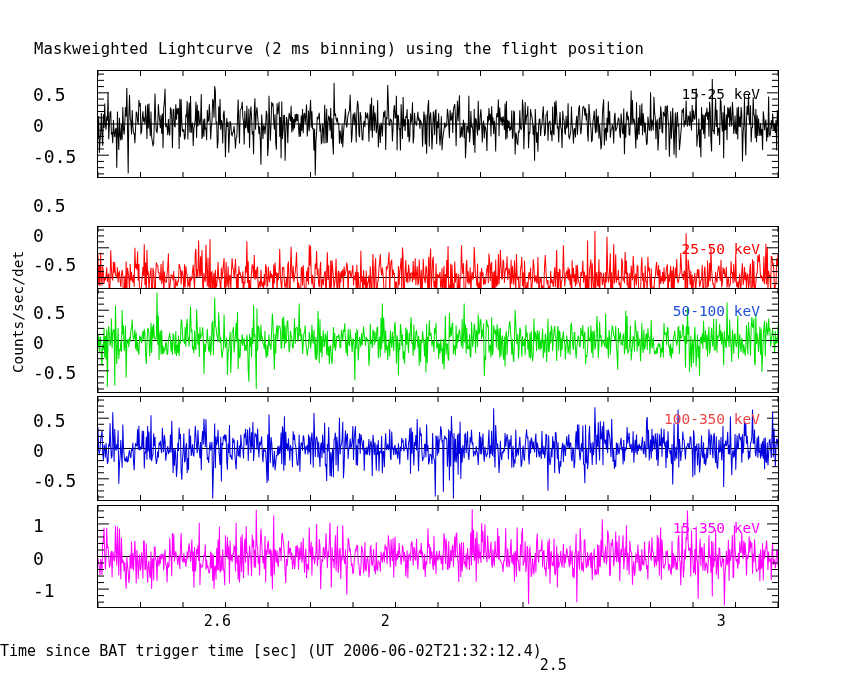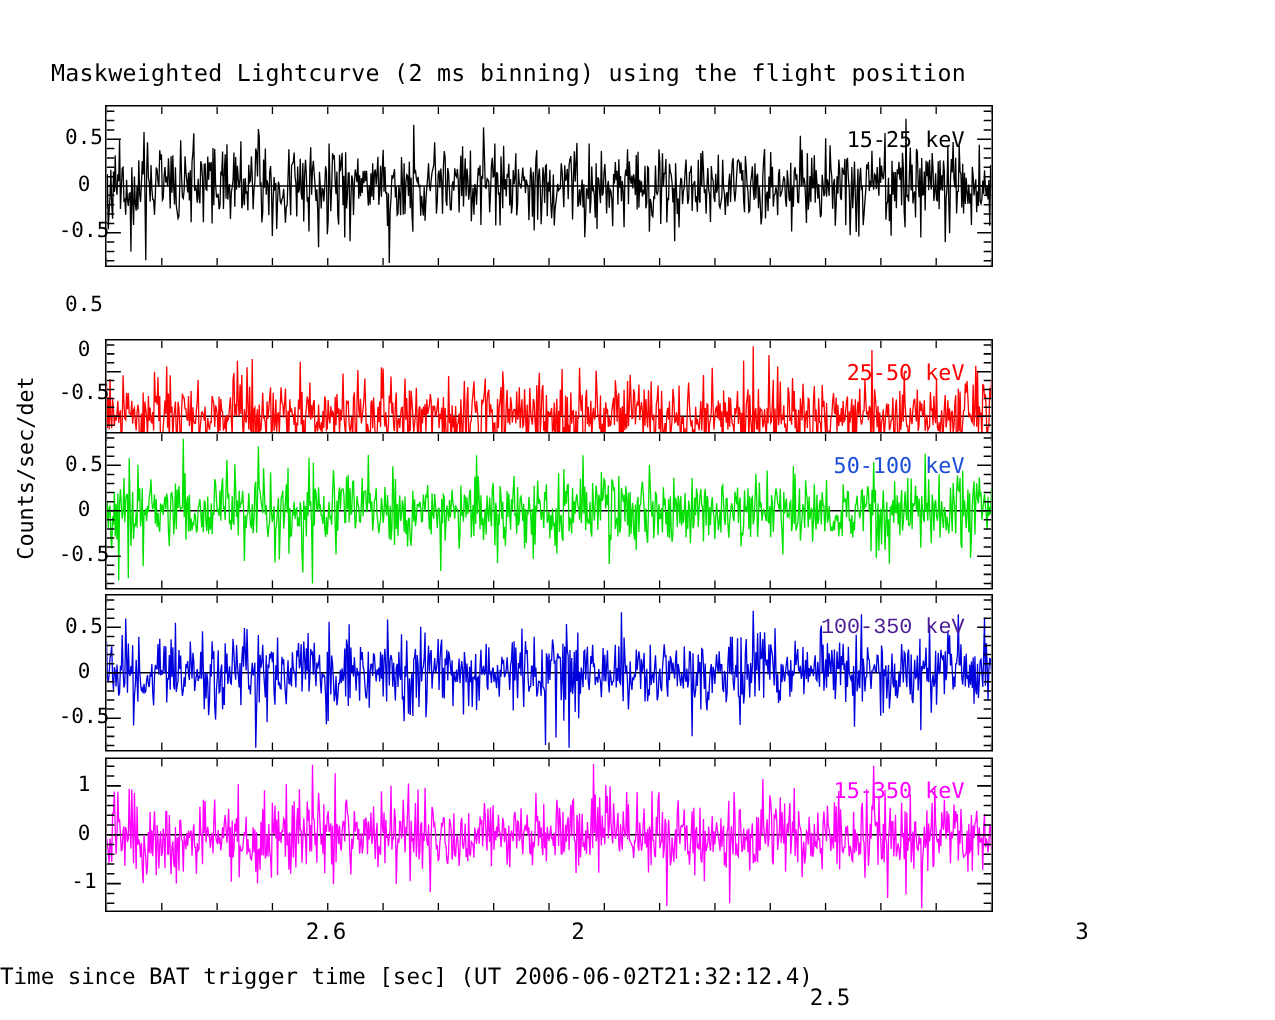--- a/index.html
+++ b/index.html
@@ -10,25 +10,25 @@
   .ttl{position:absolute;text-align:center;white-space:pre;color:#000;
        font-family:"DejaVu Sans Mono","Liberation Mono",monospace;}
   #title-main{left:0;top:18px;width:850px;font-size:15px;letter-spacing:.5px;}
   #title-sub{left:0;top:40px;width:678px;font-size:15.5px;letter-spacing:.2px;}
 
   #ylabel{position:absolute;left:-82px;top:304px;width:200px;text-align:center;
           font-size:14.5px;transform:rotate(-90deg);white-space:nowrap;}
   #xlabel{position:absolute;left:0;top:642px;width:850px;text-align:left;
           font-size:15px;white-space:nowrap;}
 
-  .panel{position:absolute;left:70px;width:592px;box-sizing:border-box;
+  .panel{position:absolute;left:97px;width:682px;box-sizing:border-box;
          border:1.4px solid #000;background:#fff;overflow:hidden;padding-left:32px;}
   .plotsvg{position:absolute;left:0;top:0;width:100%;height:100%;display:block;}
 
-  .ytick{position:absolute;right:0;width:46px;text-align:center;font-size:14px;
+  .ytick{position:absolute;right:0;width:46px;text-align:left;font-size:18px;
          white-space:nowrap;transform:translateY(-9px);}
   .ytickwrap{position:absolute;left:0;width:79px;}
 
   .xtick{position:absolute;top:612px;width:60px;text-align:center;font-size:15px;
          transform:translateX(-30px);}
 
   .bandlab{position:absolute;font-size:14.5px;white-space:nowrap;pointer-events:none;}
 </style>
 </head>
 <body>
@@ -340,21 +340,21 @@
             <line x1="0" y1="21" x2="11" y2="21"></line>
             <line x1="679" y1="21" x2="668" y2="21"></line>
             <line x1="0" y1="15.000000000000014" x2="6" y2="15.000000000000014"></line>
             <line x1="679" y1="15.000000000000014" x2="673" y2="15.000000000000014"></line>
             <line x1="0" y1="9.000000000000014" x2="6" y2="9.000000000000014"></line>
             <line x1="679" y1="9.000000000000014" x2="673" y2="9.000000000000014"></line>
             <line x1="0" y1="3" x2="6" y2="3"></line>
             <line x1="679" y1="3" x2="673" y2="3"></line>
           </g>
         </svg>
-        <div class="bandlab" style="color: #4c1d95; right: 18px; top: 14.28px; font-family: Liberation Mono, monospace;">100-350 keV</div>
+        <div class="bandlab" style="color: #ef4444; right: 18px; top: 14.28px;">100-350 keV</div>
       </div>
       <div class="panel" style="top: 505px; height: 103px;">
         <svg class="plotsvg" viewBox="0 0 679 100" preserveAspectRatio="none">
           <line x1="0" x2="679" y1="50" y2="50" stroke="#000" stroke-width="1"></line>
           <path d="M0.00 52.06L0.67 56.40L1.34 60.68L2.01 68.63L2.68 52.55L3.35 56.98L4.02 68.02L4.69 35.78L5.36 35.55L6.03 21.45L6.70 46.80L7.37 62.80L8.04 49.95L8.71 21.56L9.37 41.77L10.04 39.81L10.71 49.98L11.38 60.94L12.05 59.01L12.72 47.07L13.39 44.58L14.06 70.47L14.73 44.96L15.40 47.78L16.07 54.86L16.74 52.52L17.41 19.61L18.08 45.33L18.75 59.14L19.42 20.22L20.09 46.21L20.76 68.74L21.43 22.41L22.10 47.71L22.77 72.63L23.44 31.44L24.11 56.63L24.78 53.06L25.45 55.69L26.12 64.87L26.79 55.53L27.45 71.92L28.12 82.02L28.79 50.11L29.46 59.06L30.13 64.74L30.80 76.24L31.47 70.75L32.14 48.15L32.81 61.87L33.48 35.05L34.15 62.47L34.82 47.02L35.49 64.11L36.16 47.17L36.83 34.53L37.50 52.92L38.17 76.77L38.84 43.56L39.51 52.26L40.18 72.20L40.85 55.77L41.52 47.76L42.19 63.97L42.86 61.93L43.53 45.92L44.20 53.12L44.86 72.01L45.53 34.68L46.20 34.77L46.87 62.69L47.54 62.81L48.21 37.04L48.88 61.27L49.55 76.03L50.22 58.13L50.89 54.44L51.56 68.11L52.23 71.59L52.90 44.94L53.57 82.21L54.24 52.41L54.91 52.00L55.58 73.82L56.25 40.66L56.92 40.50L57.59 53.35L58.26 54.42L58.93 74.46L59.60 50.37L60.27 54.86L60.94 59.58L61.61 48.90L62.28 57.25L62.94 47.31L63.61 52.11L64.28 48.96L64.95 47.19L65.62 63.77L66.29 49.97L66.96 43.07L67.63 58.15L68.30 58.54L68.97 75.72L69.64 55.57L70.31 60.45L70.98 59.44L71.65 31.52L72.32 49.42L72.99 49.61L73.66 69.43L74.33 26.86L75.00 48.91L75.67 27.70L76.34 54.82L77.01 48.19L77.68 44.85L78.35 50.12L79.02 51.52L79.69 58.52L80.36 51.17L81.02 48.96L81.69 62.34L82.36 41.00L83.03 26.68L83.70 50.17L84.37 54.23L85.04 55.32L85.71 46.89L86.38 55.85L87.05 51.66L87.72 60.34L88.39 55.08L89.06 45.15L89.73 52.26L90.40 41.74L91.07 36.94L91.74 45.93L92.41 55.26L93.08 45.17L93.75 32.89L94.42 64.71L95.09 45.10L95.76 80.96L96.43 40.66L97.10 65.06L97.77 59.60L98.43 42.67L99.10 47.76L99.77 39.06L100.44 54.52L101.11 16.55L101.78 78.28L102.45 57.08L103.12 60.33L103.79 60.57L104.46 59.63L105.13 53.31L105.80 48.26L106.47 50.27L107.14 38.18L107.81 63.05L108.48 52.94L109.15 60.63L109.82 59.90L110.49 65.42L111.16 66.38L111.83 62.65L112.50 45.12L113.17 61.59L113.84 46.56L114.51 74.33L115.18 48.29L115.85 82.17L116.51 59.98L117.18 59.67L117.85 73.01L118.52 41.51L119.19 63.74L119.86 33.21L120.53 63.62L121.20 20.63L121.87 65.67L122.54 63.35L123.21 49.59L123.88 64.33L124.55 42.94L125.22 61.02L125.89 65.20L126.56 78.36L127.23 28.94L127.90 47.55L128.57 49.35L129.24 30.67L129.91 52.41L130.58 40.00L131.25 76.68L131.92 34.38L132.59 53.98L133.26 48.15L133.93 55.35L134.59 47.47L135.26 47.68L135.93 39.42L136.60 40.57L137.27 64.53L137.94 16.51L138.61 57.00L139.28 49.22L139.95 73.08L140.62 48.31L141.29 75.79L141.96 58.60L142.63 30.54L143.30 65.06L143.97 27.96L144.64 56.79L145.31 71.57L145.98 41.88L146.65 32.38L147.32 56.10L147.99 20.05L148.66 46.71L149.33 47.32L150.00 68.46L150.67 52.72L151.34 39.16L152.00 48.98L152.67 52.08L153.34 69.43L154.01 28.14L154.68 40.78L155.35 33.36L156.02 61.16L156.69 43.66L157.36 60.82L158.03 3.82L158.70 38.90L159.37 40.14L160.04 57.13L160.71 48.95L161.38 68.48L162.05 38.57L162.72 22.33L163.39 33.81L164.06 47.56L164.73 56.62L165.40 50.58L166.07 62.51L166.74 29.82L167.41 75.38L168.08 43.45L168.75 48.16L169.42 38.04L170.08 34.33L170.75 48.13L171.42 45.73L172.09 42.43L172.76 69.63L173.43 43.99L174.10 82.65L174.77 55.98L175.44 9.33L176.11 68.12L176.78 42.89L177.45 45.75L178.12 56.10L178.79 44.00L179.46 57.24L180.13 60.40L180.80 47.32L181.47 41.33L182.14 41.73L182.81 54.42L183.48 29.16L184.15 26.88L184.82 35.35L185.49 38.73L186.16 49.14L186.83 64.62L187.50 76.17L188.16 52.44L188.83 59.42L189.50 52.62L190.17 34.31L190.84 47.90L191.51 42.30L192.18 41.90L192.85 53.28L193.52 46.04L194.19 62.45L194.86 55.76L195.53 49.10L196.20 62.33L196.87 58.07L197.54 39.69L198.21 50.33L198.88 38.68L199.55 43.00L200.22 62.86L200.89 41.20L201.56 53.11L202.23 47.79L202.90 35.30L203.57 56.17L204.24 52.05L204.91 31.35L205.57 51.75L206.24 66.02L206.91 49.20L207.58 42.13L208.25 71.51L208.92 57.36L209.59 60.77L210.26 63.23L210.93 21.22L211.60 44.32L212.27 48.98L212.94 35.38L213.61 68.85L214.28 40.14L214.95 52.04L215.62 49.99L216.29 57.60L216.96 51.27L217.63 45.76L218.30 17.72L218.97 59.66L219.64 51.94L220.31 52.31L220.98 32.65L221.65 39.95L222.32 82.43L222.99 59.84L223.65 53.68L224.32 55.26L224.99 41.33L225.66 41.53L226.33 52.37L227.00 47.46L227.67 26.92L228.34 43.31L229.01 61.66L229.68 44.77L230.35 49.35L231.02 33.35L231.69 16.24L232.36 50.71L233.03 80.61L233.70 40.85L234.37 54.18L235.04 52.16L235.71 61.64L236.38 47.15L237.05 29.08L237.72 64.43L238.39 50.82L239.06 20.14L239.73 66.35L240.40 61.14L241.07 43.76L241.73 41.74L242.40 72.39L243.07 48.94L243.74 54.00L244.41 19.06L245.08 47.99L245.75 53.46L246.42 57.40L247.09 43.18L247.76 62.89L248.43 87.70L249.10 51.58L249.77 31.62L250.44 34.20L251.11 43.96L251.78 42.59L252.45 49.16L253.12 59.66L253.79 56.82L254.46 67.32L255.13 65.82L255.80 54.76L256.47 49.98L257.14 42.07L257.81 43.67L258.48 38.93L259.14 39.04L259.81 55.84L260.48 57.22L261.15 67.55L261.82 69.27L262.49 61.00L263.16 39.43L263.83 42.14L264.50 46.68L265.17 66.52L265.84 60.33L266.51 35.74L267.18 63.14L267.85 63.95L268.52 53.03L269.19 49.95L269.86 57.79L270.53 70.66L271.20 60.13L271.87 42.06L272.54 38.74L273.21 56.75L273.88 59.22L274.55 53.03L275.22 42.53L275.89 64.68L276.56 58.92L277.22 67.42L277.89 35.85L278.56 62.65L279.23 63.47L279.90 54.68L280.57 55.74L281.24 56.67L281.91 65.01L282.58 45.21L283.25 50.71L283.92 55.96L284.59 47.72L285.26 46.43L285.93 55.97L286.60 38.10L287.27 42.23L287.94 41.16L288.61 57.64L289.28 44.26L289.95 29.04L290.62 37.94L291.29 52.09L291.96 60.48L292.63 32.88L293.30 46.20L293.97 54.67L294.64 31.95L295.30 70.71L295.97 43.48L296.64 30.54L297.31 59.85L297.98 47.49L298.65 53.61L299.32 44.62L299.99 51.65L300.66 36.75L301.33 47.19L302.00 49.14L302.67 58.02L303.34 50.91L304.01 38.85L304.68 42.14L305.35 54.93L306.02 45.63L306.69 50.52L307.36 69.70L308.03 59.18L308.70 43.84L309.37 71.43L310.04 51.51L310.71 47.22L311.38 50.37L312.05 54.32L312.71 37.50L313.38 34.97L314.05 42.36L314.72 59.01L315.39 41.10L316.06 41.71L316.73 54.07L317.40 51.59L318.07 32.50L318.74 53.82L319.41 62.87L320.08 49.38L320.75 45.74L321.42 43.48L322.09 47.58L322.76 36.74L323.43 50.86L324.10 45.10L324.77 61.83L325.44 62.59L326.11 47.48L326.78 70.19L327.45 54.71L328.12 58.29L328.79 49.34L329.46 22.38L330.13 41.27L330.79 37.65L331.46 57.36L332.13 40.83L332.80 51.93L333.47 45.17L334.14 58.69L334.81 63.41L335.48 29.55L336.15 58.85L336.82 48.60L337.49 67.56L338.16 44.63L338.83 51.13L339.50 54.16L340.17 50.00L340.84 44.02L341.51 52.20L342.18 51.71L342.85 57.43L343.52 48.64L344.19 63.51L344.86 44.31L345.53 26.96L346.20 34.75L346.87 57.41L347.54 32.25L348.21 40.13L348.87 62.54L349.54 62.67L350.21 34.94L350.88 61.65L351.55 58.51L352.22 43.49L352.89 54.66L353.56 41.99L354.23 38.39L354.90 60.14L355.57 43.61L356.24 30.26L356.91 51.04L357.58 27.99L358.25 27.02L358.92 53.14L359.59 54.98L360.26 75.18L360.93 37.03L361.60 41.70L362.27 70.32L362.94 36.01L363.61 64.92L364.28 53.91L364.95 36.21L365.62 57.87L366.29 55.12L366.95 60.42L367.62 47.26L368.29 62.62L368.96 41.63L369.63 51.78L370.30 51.26L370.97 63.38L371.64 43.37L372.31 26.10L372.98 58.86L373.65 3.25L374.32 48.83L374.99 23.45L375.66 54.29L376.33 50.73L377.00 31.79L377.67 75.04L378.34 25.42L379.01 45.05L379.68 57.07L380.35 37.33L381.02 51.90L381.69 45.34L382.36 56.34L383.03 17.18L383.70 35.63L384.36 24.42L385.03 52.45L385.70 44.75L386.37 18.02L387.04 41.83L387.71 49.59L388.38 55.68L389.05 29.23L389.72 41.36L390.39 52.62L391.06 50.30L391.73 43.58L392.40 35.44L393.07 57.41L393.74 61.03L394.41 43.11L395.08 53.61L395.75 59.66L396.42 34.60L397.09 45.59L397.76 50.39L398.43 48.70L399.10 21.80L399.77 52.92L400.44 29.80L401.11 52.39L401.78 54.53L402.44 55.47L403.11 56.92L403.78 58.43L404.45 65.37L405.12 54.24L405.79 54.39L406.46 46.50L407.13 21.81L407.80 57.74L408.47 60.58L409.14 41.91L409.81 53.20L410.48 60.59L411.15 56.28L411.82 42.14L412.49 32.79L413.16 56.19L413.83 48.31L414.50 58.14L415.17 46.21L415.84 74.90L416.51 44.49L417.18 47.45L417.85 70.10L418.52 21.36L419.19 53.55L419.86 53.93L420.52 63.27L421.19 64.75L421.86 38.22L422.53 49.78L423.20 26.66L423.87 21.94L424.54 58.95L425.21 55.37L425.88 54.32L426.55 34.93L427.22 65.30L427.89 58.90L428.56 39.48L429.23 43.01L429.90 97.08L430.57 57.01L431.24 40.11L431.91 49.77L432.58 70.11L433.25 67.03L433.92 51.79L434.59 60.17L435.26 67.91L435.93 54.87L436.60 46.49L437.27 65.86L437.93 35.36L438.60 27.27L439.27 48.06L439.94 56.19L440.61 44.56L441.28 44.00L441.95 44.56L442.62 42.84L443.29 33.28L443.96 60.57L444.63 46.32L445.30 43.79L445.97 62.89L446.64 60.72L447.31 69.79L447.98 56.17L448.65 50.11L449.32 34.55L449.99 62.34L450.66 32.25L451.33 76.91L452.00 47.68L452.67 44.90L453.34 58.89L454.01 57.17L454.68 59.87L455.35 32.26L456.01 65.90L456.68 68.39L457.35 59.26L458.02 39.56L458.69 80.64L459.36 47.46L460.03 60.78L460.70 57.68L461.37 55.35L462.04 44.62L462.71 55.59L463.38 60.47L464.05 50.62L464.72 37.60L465.39 61.35L466.06 47.69L466.73 56.38L467.40 48.30L468.07 41.78L468.74 46.91L469.41 50.71L470.08 55.29L470.75 60.47L471.42 39.08L472.09 58.11L472.76 48.59L473.43 44.06L474.09 70.31L474.76 61.74L475.43 71.68L476.10 48.38L476.77 45.10L477.44 27.53L478.11 95.21L478.78 54.25L479.45 44.23L480.12 55.13L480.79 62.99L481.46 21.77L482.13 36.27L482.80 63.55L483.47 55.85L484.14 63.42L484.81 64.32L485.48 33.96L486.15 33.58L486.82 49.45L487.49 61.44L488.16 59.82L488.83 45.71L489.50 59.96L490.17 51.38L490.84 53.68L491.50 46.55L492.17 61.49L492.84 45.76L493.51 73.52L494.18 50.46L494.85 51.15L495.52 42.41L496.19 68.85L496.86 62.72L497.53 67.47L498.20 66.89L498.87 38.10L499.54 68.17L500.21 38.63L500.88 60.00L501.55 59.85L502.22 33.41L502.89 49.87L503.56 13.24L504.23 44.51L504.90 51.61L505.57 56.28L506.24 46.17L506.91 39.84L507.58 57.90L508.25 52.47L508.92 24.00L509.58 27.93L510.25 37.40L510.92 67.37L511.59 69.50L512.26 37.61L512.93 38.70L513.60 32.81L514.27 40.89L514.94 59.88L515.61 53.26L516.28 46.95L516.95 25.36L517.62 55.44L518.29 35.08L518.96 49.51L519.63 55.93L520.30 29.33L520.97 74.41L521.64 51.62L522.31 42.53L522.98 49.14L523.65 38.72L524.32 29.03L524.99 62.73L525.66 53.12L526.33 41.12L527.00 48.95L527.66 19.10L528.33 63.96L529.00 46.41L529.67 51.67L530.34 68.15L531.01 34.30L531.68 43.67L532.35 45.51L533.02 48.21L533.69 78.04L534.36 60.87L535.03 54.71L535.70 68.93L536.37 64.13L537.04 47.54L537.71 48.73L538.38 56.36L539.05 38.28L539.72 49.17L540.39 64.23L541.06 48.82L541.73 64.51L542.40 62.52L543.07 42.85L543.74 57.98L544.41 54.27L545.07 59.15L545.74 35.25L546.41 53.17L547.08 52.84L547.75 62.49L548.42 58.69L549.09 72.87L549.76 43.64L550.43 34.54L551.10 44.45L551.77 49.50L552.44 54.21L553.11 30.88L553.78 44.35L554.45 46.27L555.12 52.08L555.79 60.65L556.46 50.10L557.13 54.52L557.80 59.11L558.47 28.62L559.14 54.84L559.81 31.17L560.48 69.14L561.15 44.04L561.82 21.17L562.49 73.00L563.15 33.16L563.82 45.07L564.49 60.58L565.16 61.68L565.83 58.36L566.50 58.14L567.17 44.75L567.84 49.08L568.51 44.00L569.18 54.26L569.85 64.14L570.52 57.46L571.19 59.92L571.86 66.29L572.53 67.41L573.20 34.78L573.87 62.23L574.54 46.53L575.21 60.85L575.88 49.10L576.55 51.82L577.22 63.51L577.89 55.17L578.56 62.89L579.23 33.02L579.90 29.04L580.57 53.39L581.23 55.06L581.90 78.44L582.57 56.61L583.24 19.96L583.91 51.25L584.58 70.51L585.25 60.86L585.92 42.79L586.59 52.67L587.26 30.69L587.93 33.74L588.60 4.40L589.27 35.57L589.94 44.41L590.61 41.85L591.28 42.24L591.95 69.78L592.62 24.27L593.29 47.71L593.96 52.00L594.63 65.90L595.30 65.57L595.97 42.71L596.64 68.13L597.31 20.39L597.98 52.84L598.64 56.44L599.31 91.81L599.98 53.03L600.65 43.43L601.32 32.18L601.99 59.44L602.66 41.54L603.33 41.36L604.00 64.38L604.67 52.38L605.34 36.90L606.01 64.34L606.68 60.00L607.35 55.70L608.02 59.23L608.69 66.84L609.36 56.70L610.03 28.94L610.70 51.56L611.37 48.90L612.04 66.17L612.71 34.57L613.38 89.50L614.05 35.39L614.72 60.52L615.39 52.92L616.06 54.24L616.72 23.46L617.39 68.16L618.06 57.45L618.73 47.92L619.40 72.40L620.07 41.83L620.74 41.64L621.41 53.97L622.08 59.45L622.75 60.12L623.42 50.78L624.09 56.15L624.76 52.29L625.43 98.50L626.10 67.37L626.77 58.88L627.44 44.61L628.11 58.57L628.78 56.53L629.45 33.77L630.12 73.98L630.79 42.58L631.46 54.39L632.13 49.80L632.80 44.03L633.47 28.85L634.14 71.27L634.80 69.45L635.47 19.00L636.14 41.56L636.81 51.72L637.48 55.01L638.15 52.69L638.82 62.16L639.49 46.66L640.16 57.58L640.83 35.19L641.50 44.03L642.17 46.75L642.84 26.86L643.51 43.27L644.18 52.62L644.85 34.35L645.52 48.83L646.19 36.24L646.86 48.23L647.53 68.72L648.20 48.00L648.87 52.43L649.54 48.65L650.21 30.01L650.88 46.00L651.55 34.39L652.21 41.40L652.88 36.40L653.55 66.95L654.22 47.41L654.89 55.74L655.56 33.02L656.23 46.50L656.90 60.23L657.57 64.79L658.24 64.05L658.91 63.39L659.58 62.07L660.25 47.38L660.92 74.42L661.59 42.99L662.26 61.44L662.93 60.18L663.60 37.00L664.27 73.81L664.94 43.83L665.61 52.07L666.28 42.56L666.95 41.34L667.62 34.19L668.29 46.89L668.96 63.46L669.63 45.14L670.29 54.67L670.96 54.43L671.63 51.79L672.30 73.19L672.97 45.66L673.64 36.27L674.31 58.23L674.98 52.46L675.65 55.10L676.32 61.66L676.99 55.99L677.66 43.74L678.33 44.08L679.00 59.74" fill="none" stroke="#FF00FF" stroke-width="1"></path>
           <g stroke="#000" stroke-width="1">
             <line x1="0" y1="0" x2="0" y2="5"></line>
             <line x1="0" y1="100" x2="0" y2="95"></line>
             <line x1="42.4375" y1="0" x2="42.4375" y2="5"></line>
             <line x1="42.4375" y1="100" x2="42.4375" y2="95"></line>

